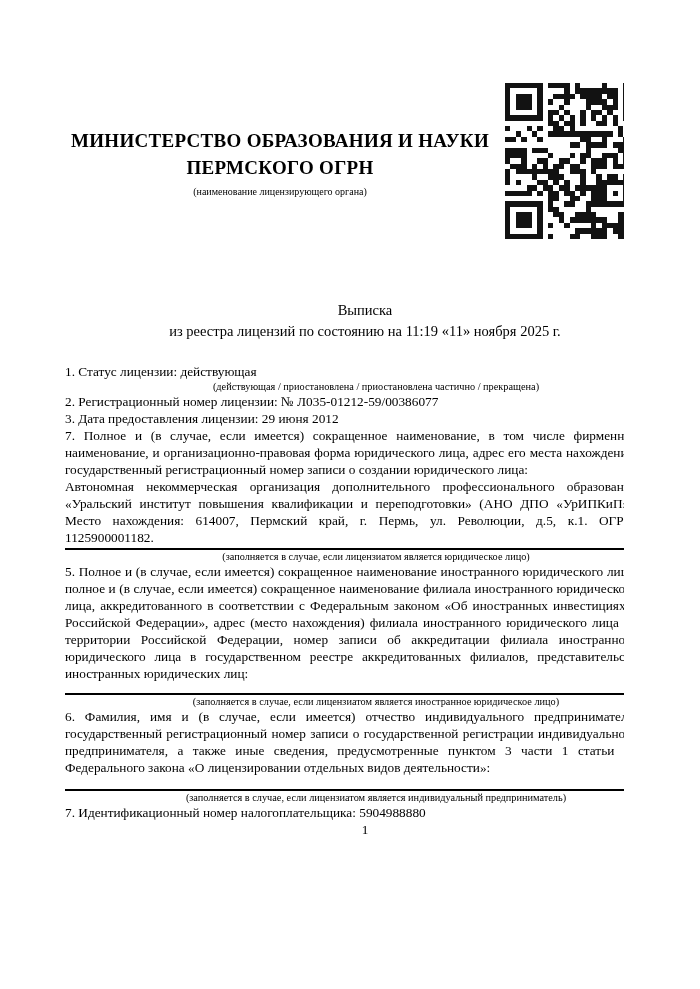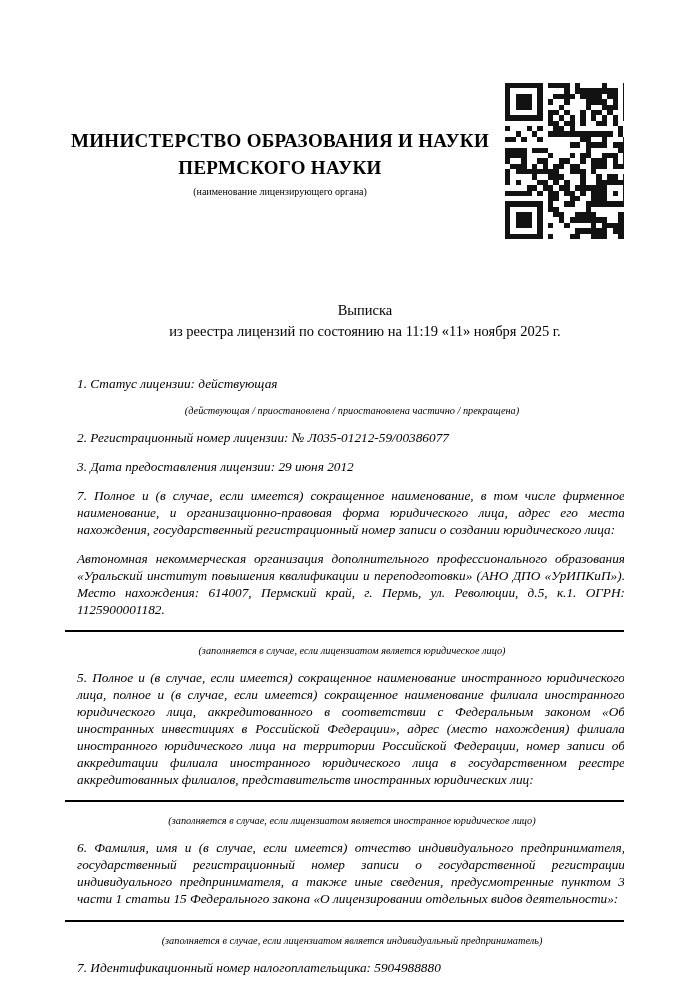--- a/index.html
+++ b/index.html
@@ -14,23 +14,23 @@
   .ministry-name { font-weight:bold; font-size:19px; line-height:27px; letter-spacing:0.3px; }
   .small-caption { font-size:10px; line-height:13px; }
   .ministry .small-caption { margin-top:4px; letter-spacing:0; }
 
   .doc-title {
     position:absolute; left:365px; top:300px; transform:translateX(-50%);
     width:700px; text-align:center; font-size:14.5px; line-height:21px; white-space:nowrap;
   }
 
   .content { position:absolute; left:65px; top:363px; width:572px; font-size:13.3px; line-height:17px; }
-  .content p { margin:12px;font-style:italic; }
+  .content p { margin:0; }
   .just { text-align:justify; }
-  .caption { font-size:10.3px; line-height:13px; text-align:center; position:relative; left:1px; }
+  .caption { font-size:10.3px; line-height:13px; text-align:center; position:relative; left:25px; }
   .rule { height:2px; background:#000; }
 
   .m-item1 { margin-top:6px; }
   .m-cap1  { margin-top:3px; }
   .m-item2 { margin-top:16px; }
   .m-item3 { margin-top:17px; }
   .m-item4 { margin-top:13px; }
   .m-hr1   { margin-top:2px; }
   .m-cap4  { margin-top:3px; }
   .m-item5 { margin-top:21px; }
@@ -494,21 +494,21 @@
           <rect x="26" y="28" width="1" height="1"></rect>
           <rect x="27" y="28" width="1" height="1"></rect>
           <rect x="28" y="28" width="1" height="1"></rect>
         </g>
     </svg>
   </div>
 
   <header class="ministry">
     <div class="ministry-name">
       <div>МИНИСТЕРСТВО ОБРАЗОВАНИЯ И НАУКИ</div>
-      <div>ПЕРМСКОГО НАУКИ</div>
+      <div>ПЕРМСКОГО ОГРН</div>
     </div>
     <div class="small-caption">(наименование лицензирующего органа)</div>
   </header>
 
   <div class="doc-title">
     <div>Выписка</div>
     <div>из реестра лицензий по состоянию на 11:19 «11» ноября 2025 г.</div>
   </div>
 
   <main class="content">

